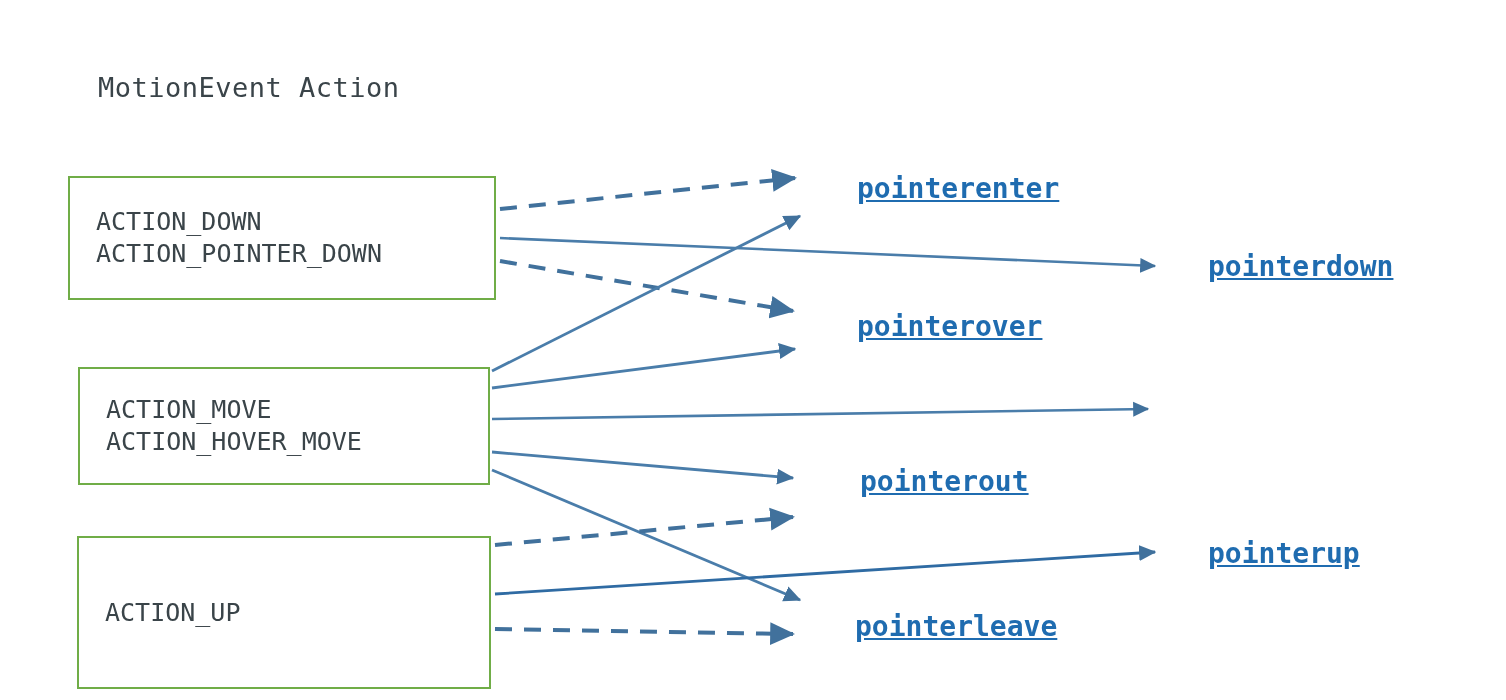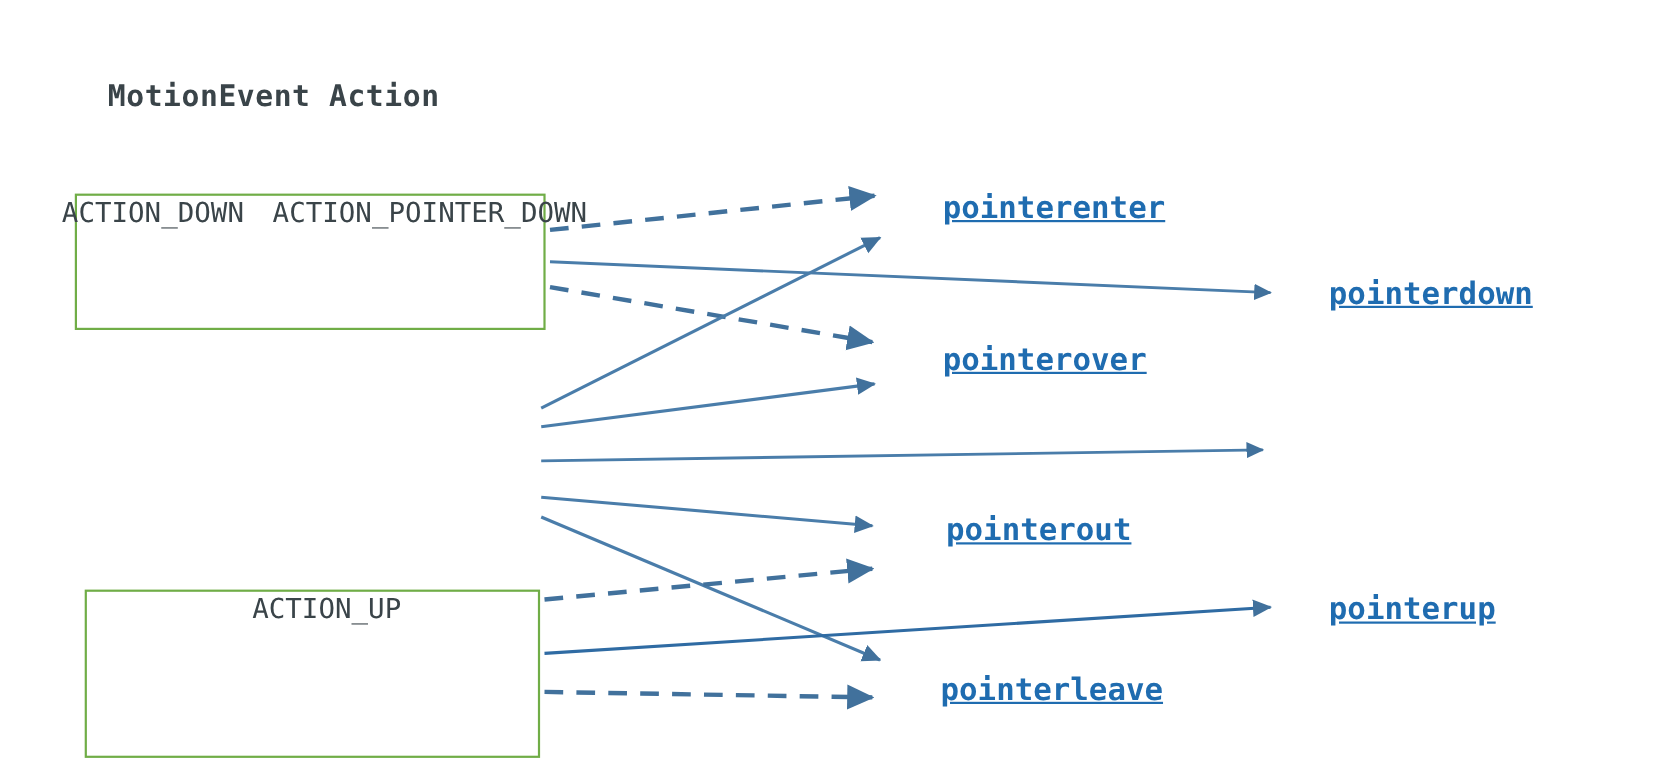--- a/index.html
+++ b/index.html
@@ -12,35 +12,35 @@
     width: 1506px;
     height: 700px;
     background: #ffffff;
     overflow: hidden;
     font-family: "DejaVu Sans Mono", "Liberation Mono", monospace;
   }
   .col-title {
     position: absolute;
     font-family: "DejaVu Sans Mono", "Liberation Mono", monospace;
     font-size: 27px;
-    font-weight: 700;
+    font-weight: 400;
     color: #3a4449;
     letter-spacing: 0.5px;
     white-space: nowrap;
   }
   #title-left  { left: 98px;  top: 72px; }
   #title-right { left: 884px; top: 72px; }
 
   .action-box {
     position: absolute;
     box-sizing: border-box;
     background: #ffffff;
     border: 2.5px solid #70ad47;
     display: flex;
-    flex-direction: row;
+    flex-direction: column;
     justify-content: center;
   }
   .action-box .line {
     font-family: "DejaVu Sans Mono", "Liberation Mono", monospace;
     font-size: 25px;
     color: #3a4449;
     line-height: 1.28;
     white-space: nowrap;
     padding-left: 26px;
   }
@@ -132,20 +132,24 @@
     <g>
       <path d="M 495 629 L 793 634" fill="none" stroke="#41719c" stroke-width="4" stroke-dasharray="17 12" marker-end="url(#ah)"></path>
     </g>
   </svg>
 
   <div class="action-box" id="box-down">
     <div class="line">ACTION_DOWN</div>
     <div class="line">ACTION_POINTER_DOWN</div>
   </div>
 
+  <div class="action-box" id="box-move">
+    <div class="line">ACTION_MOVE</div>
+    <div class="line">ACTION_HOVER_MOVE</div>
+  </div>
 
   <div class="action-box" id="box-up">
     <div class="line">ACTION_UP</div>
   </div>
 
   <div class="evt-label" id="lbl-pointerenter">pointerenter</div>
   <div class="evt-label" id="lbl-pointerdown">pointerdown</div>
   <div class="evt-label" id="lbl-pointerover">pointerover</div>
   <div class="evt-label" id="lbl-pointerout">pointerout</div>
   <div class="evt-label" id="lbl-pointerup">pointerup</div>

